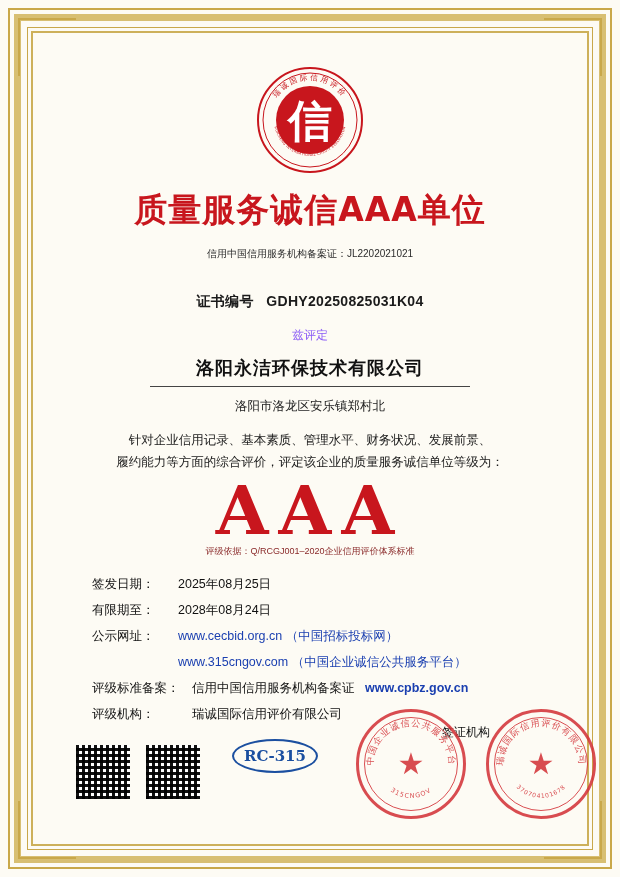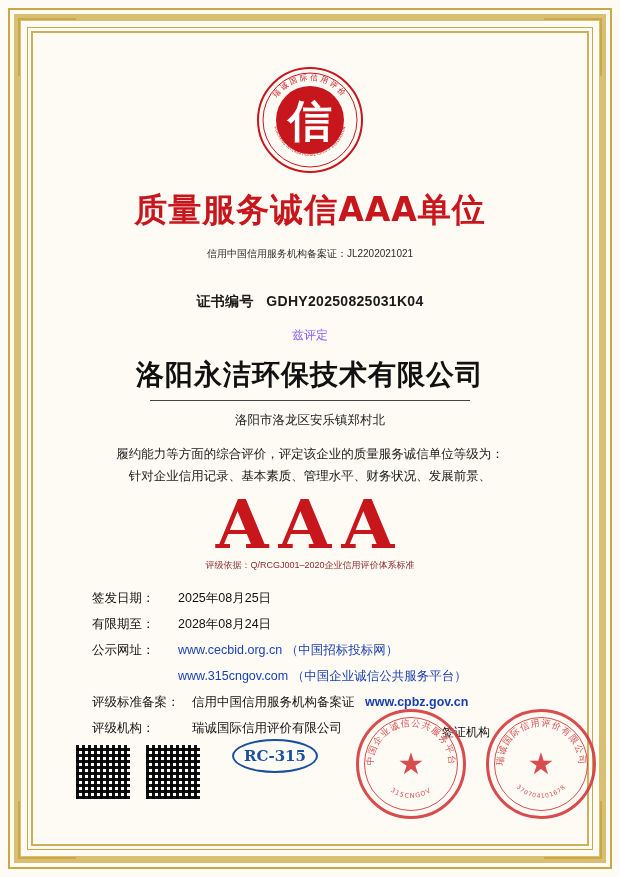--- a/index.html
+++ b/index.html
@@ -126,21 +126,21 @@
   .hereby {
     margin-top: 16px;
     text-align: center;
     font-size: 12px;
     color: #8b5cf6;
   }
 
   .company {
     margin-top: 12px;
     text-align: center;
-    font-size: 28px;
+    font-size: 18px;
     font-weight: bold;
     color: #111;
     letter-spacing: 1px;
   }
   .company-rule {
     margin: 6px auto 0;
     width: 320px;
     height: 1px;
     background: #444;
   }
@@ -368,22 +368,22 @@
     </div>
 
     <div class="hereby">兹评定</div>
 
     <div class="company">洛阳永洁环保技术有限公司</div>
     <div class="company-rule"></div>
 
     <div class="address">洛阳市洛龙区安乐镇郑村北</div>
 
     <div class="paragraph">
+      <div>针对企业信用记录、基本素质、管理水平、财务状况、发展前景、</div>
       <div>履约能力等方面的综合评价，评定该企业的质量服务诚信单位等级为：</div>
-      <div>针对企业信用记录、基本素质、管理水平、财务状况、发展前景、</div>
     </div>
 
     <div class="grade">AAA</div>
     <div class="grade-basis">评级依据：Q/RCGJ001–2020企业信用评价体系标准</div>
 
     <div class="details">
       <div class="drow">
         <div class="dlabel">签发日期：</div>
         <div class="dvalue">2025年08月25日</div>
       </div>

